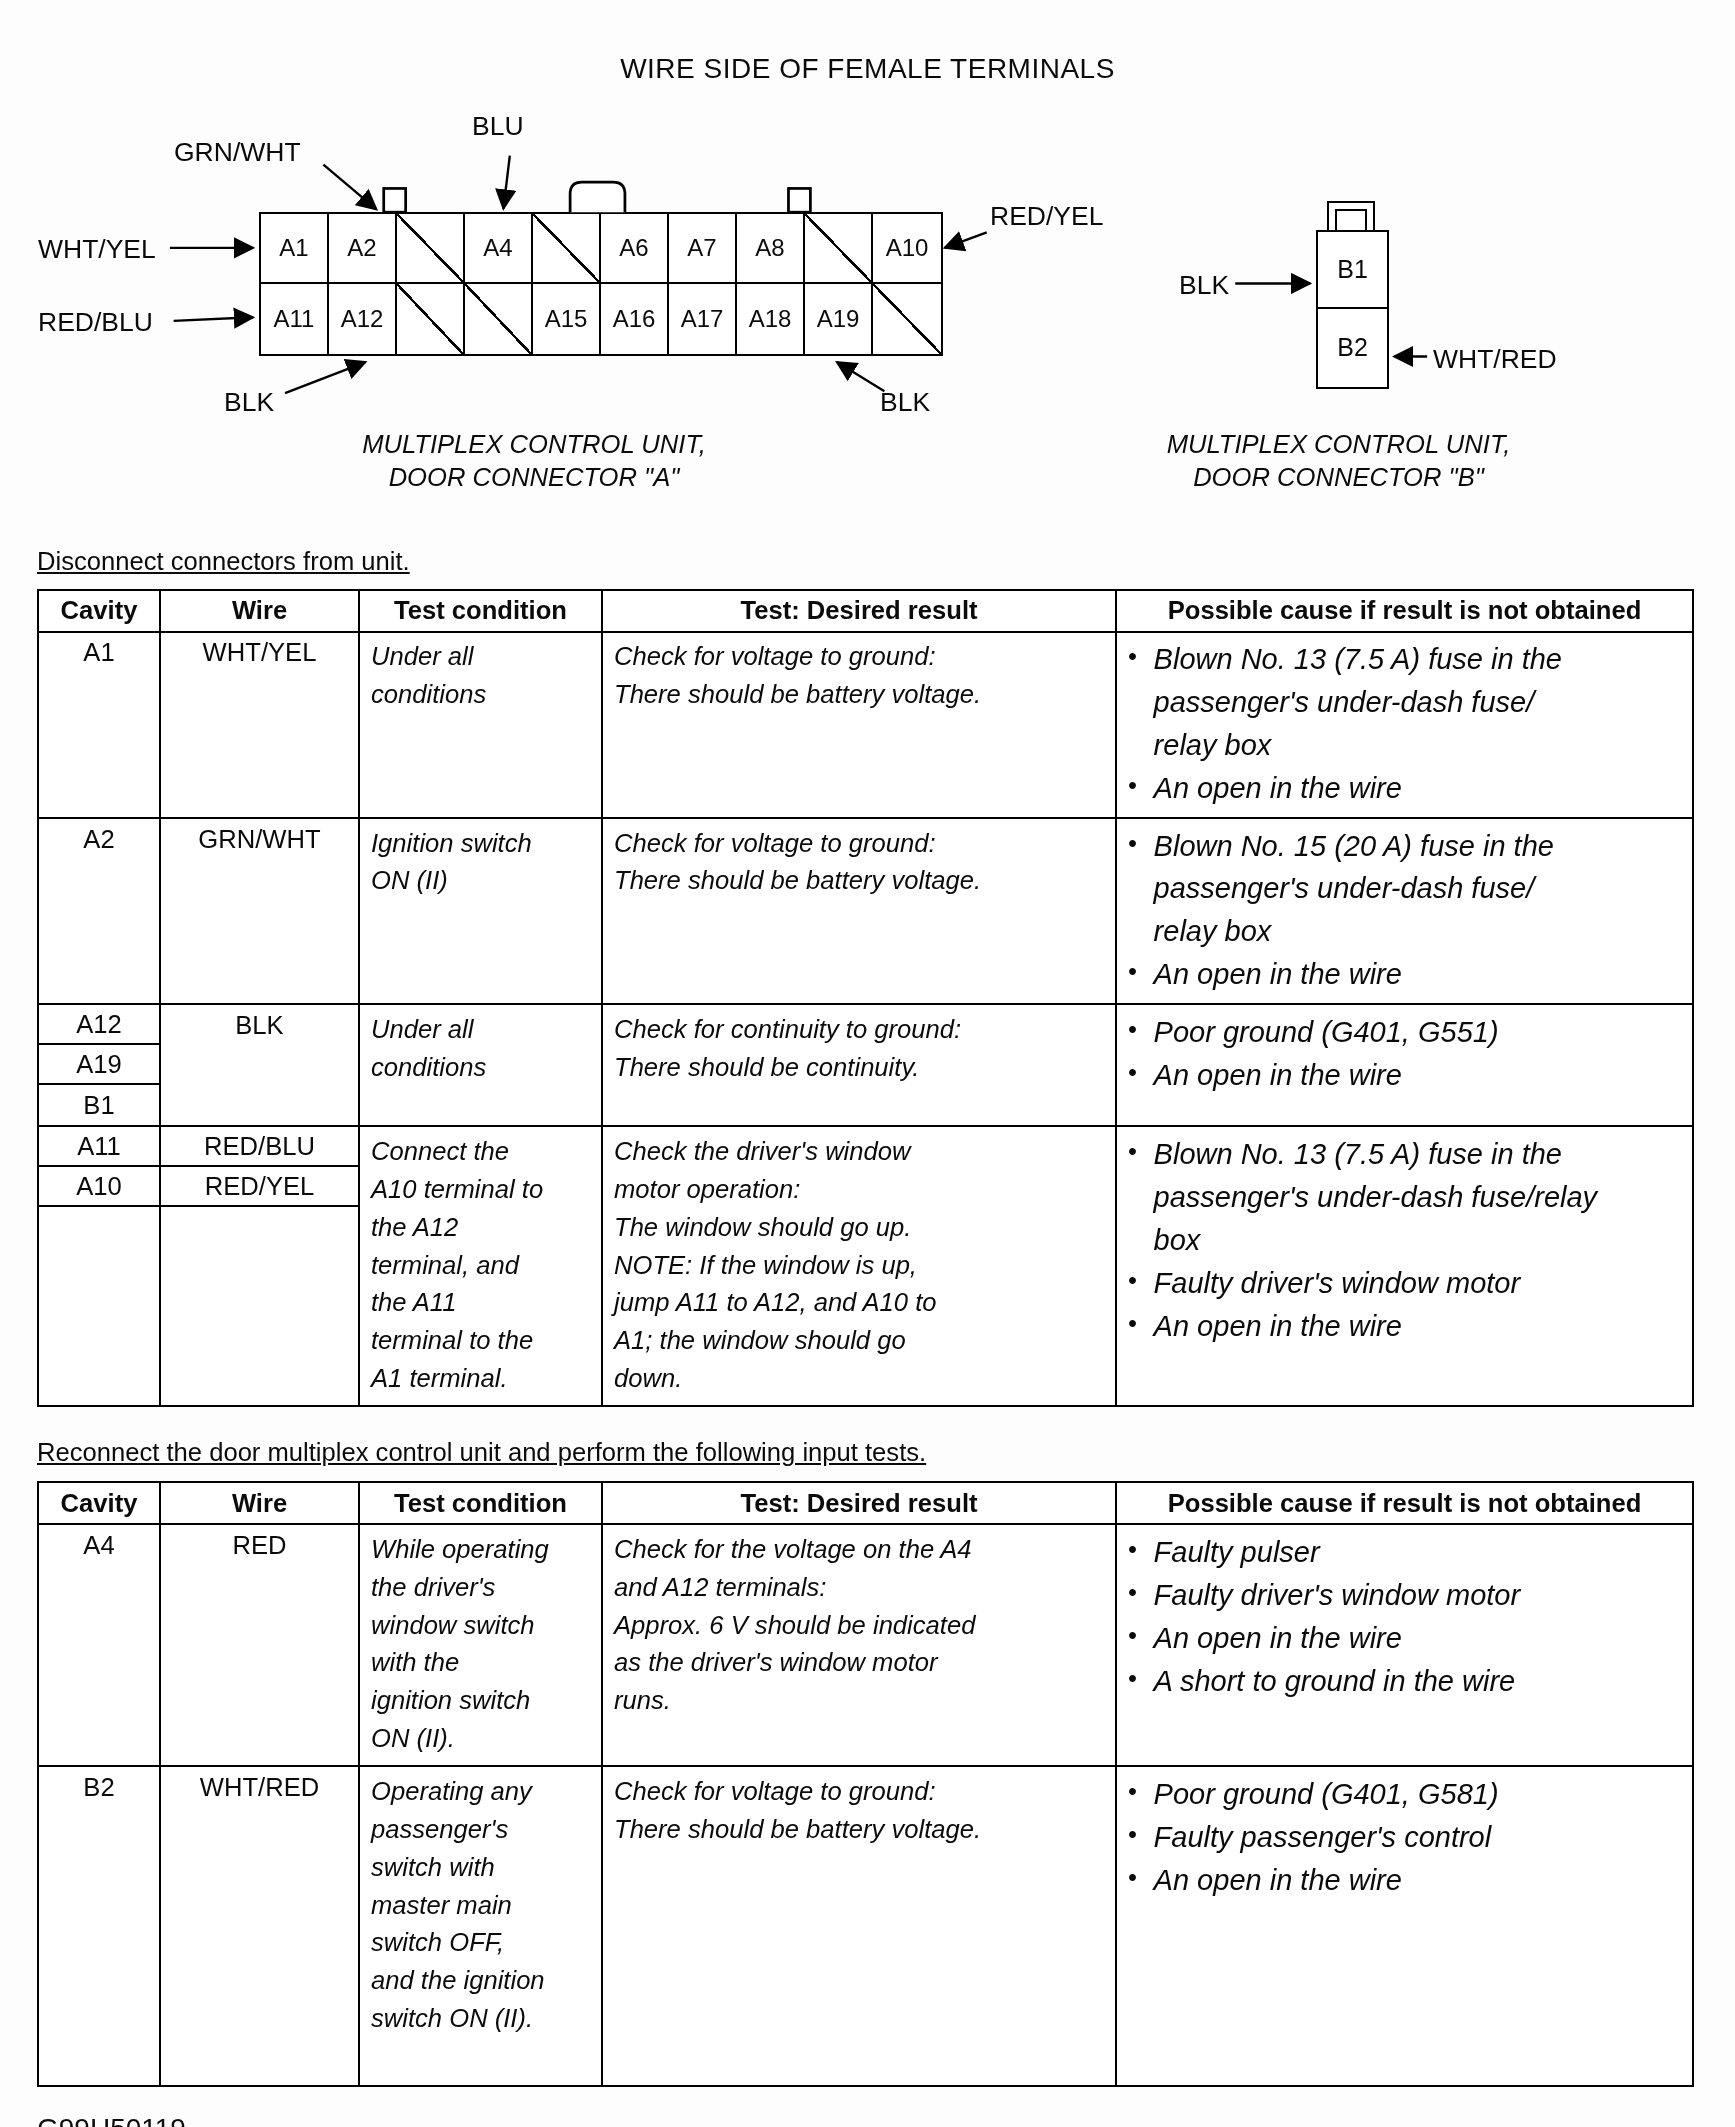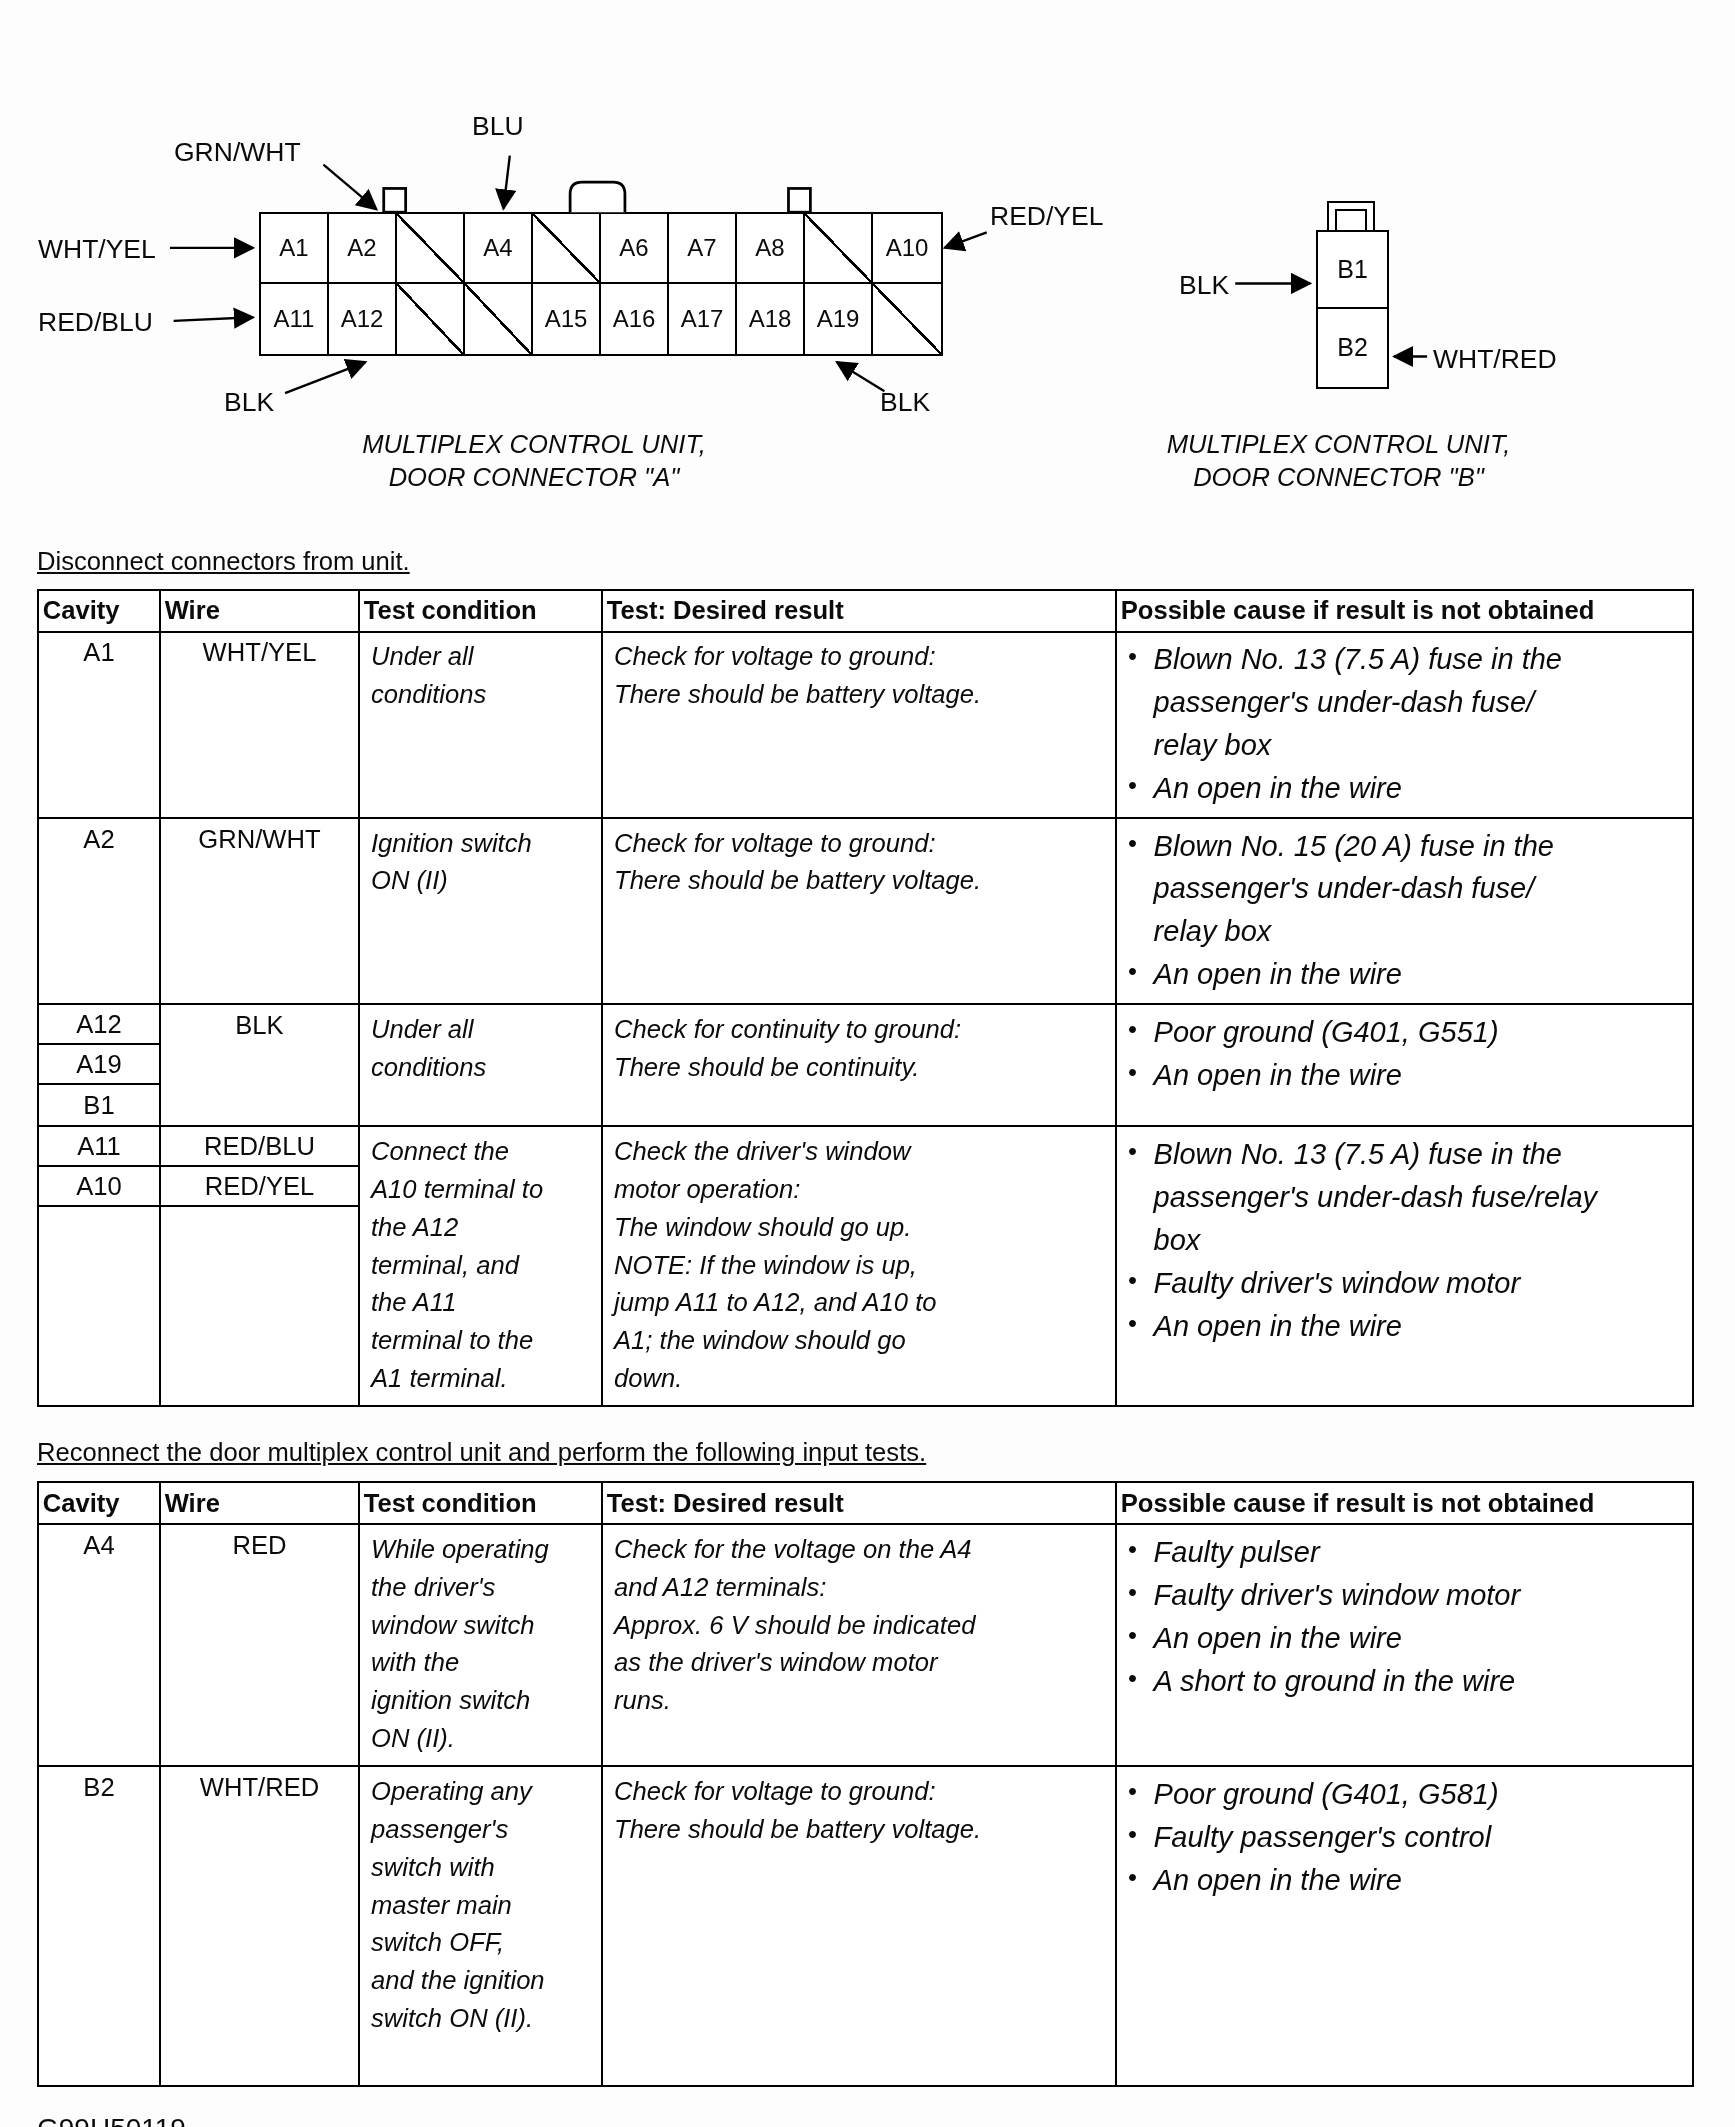--- a/index.html
+++ b/index.html
@@ -51,37 +51,38 @@
   
   .note { font-size:25.6px; margin:1.8px 0 12.8px 37px;text-decoration:underline; }
   .note2 { margin:31px 0 14px 37px; }
 
   table.spec { border-collapse:collapse; margin-left:37px; table-layout:fixed;
                border:2.7px solid #000; background:#fff; }
   .spec col.c1 { width:122px; } .spec col.c2 { width:199px; }
   .spec col.c3 { width:243px; } .spec col.c4 { width:514px; }
   .spec col.c5 { width:577px; }
   .spec th, .spec td { border:2.3px solid #000; vertical-align:top; padding:0; }
-  .spec th { font-size:25.6px; font-weight:bold; text-align:left; padding:5.5px 3.7px; }
+  .spec th { font-size:25.6px; font-weight:bold; text-align:center; padding:5.5px 3.7px; }
   .subrow { height:40px; display:flex; align-items:center; justify-content:center;
             font-size:25.6px; border-bottom:2.3px solid #000; }
   .subrow.nb { border-bottom:none; }
   .cellpad { padding:5.5px 11px 7.3px 11px; font-size:25.6px; line-height:1.48; }
   ul.causes { list-style:none; margin:0; padding:5.5px 7.3px 7.3px 11px; }
   ul.causes li { display:flex; align-items:flex-start; }
   .blt { flex:0 0 25.6px; font-size:25.6px; line-height:1.48; }
   .ctext { font-size:29px; line-height:1.48; }
   td.h-tall { height:320px; }
 
   .footer-code { font-size:28px; margin:25.6px 0 0 37px; }
 </style>
 </head>
 <body>
 
 <div class="diagram">
+  <div class="dg-title">WIRE SIDE OF FEMALE TERMINALS</div>
 
   <div class="conn-a">
     <div class="ca-cell row1">A1</div>
     <div class="ca-cell row1">A2</div>
     <div class="ca-cell row1 hatch"></div>
     <div class="ca-cell row1">A4</div>
     <div class="ca-cell row1 hatch"></div>
     <div class="ca-cell row1">A6</div>
     <div class="ca-cell row1">A7</div>
     <div class="ca-cell row1">A8</div>

